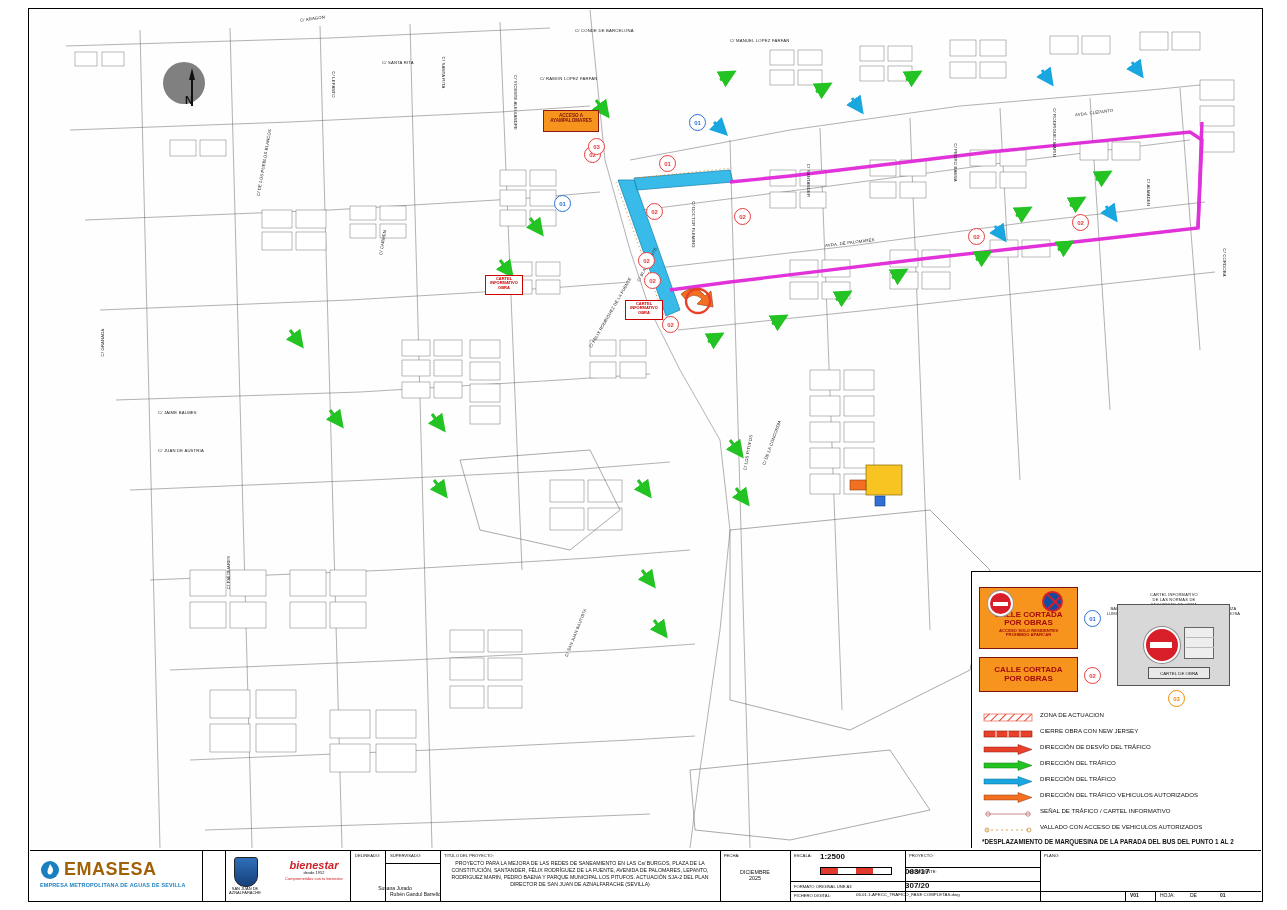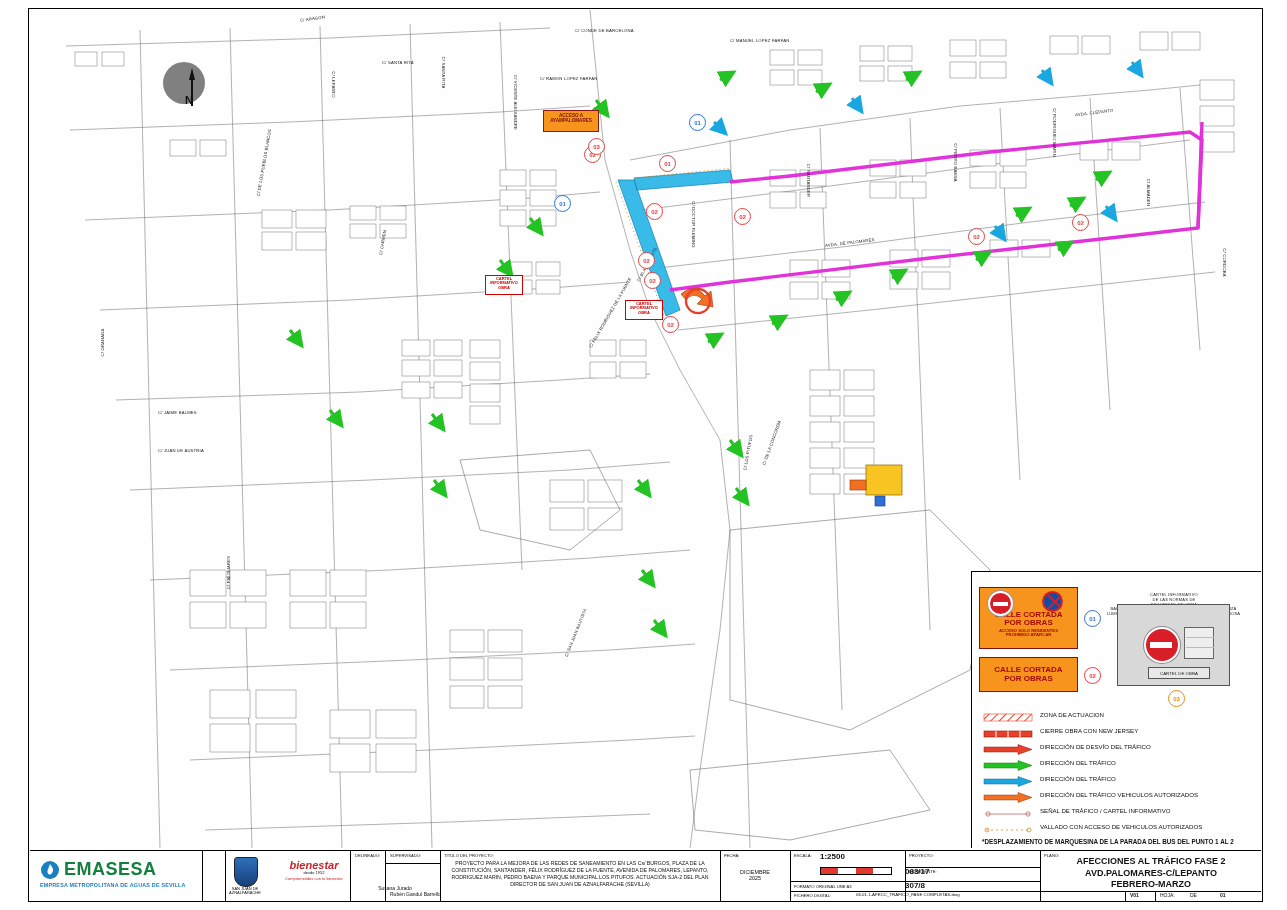--- a/index.html
+++ b/index.html
@@ -43,21 +43,21 @@
   .minirow{position:absolute;left:1px;width:28px;height:9px;border-bottom:1px solid #bbb;box-sizing:border-box;}
   .cartelobra{position:absolute;left:30px;top:62px;width:60px;height:10px;border:1px solid #555;background:#e9e9e9;font-size:4.4px;display:flex;align-items:center;justify-content:center;color:#222;}
   .legrow{position:absolute;left:10px;height:13px;display:flex;align-items:center;}
   .legsym{width:52px;height:11px;position:relative;margin-right:6px;}
   .legtxt{font-size:6.1px;color:#111;white-space:nowrap;}
   .note{position:absolute;left:10px;font-size:6.3px;font-weight:bold;color:#111;}
   
   .titleblock{position:absolute;left:30px;top:850px;width:1231px;height:50px;border-top:1.2px solid #000;box-sizing:border-box;background:#fff;}
   .tb-label{font-size:4.2px;color:#111;position:absolute;left:3px;top:2px;}
   .emasesa{position:absolute;left:10px;top:8px;}
-  .emText{font-size:18px;font-weight:bold;color:#15803d;letter-spacing:.5px;}
+  .emText{font-size:18px;font-weight:bold;color:#a16207;letter-spacing:.5px;}
   .emSub{font-size:5.4px;font-weight:bold;color:#1a7fc1;margin-top:2px;letter-spacing:.2px;}
   .shield{position:absolute;width:22px;height:28px;background:linear-gradient(#2f6fba,#16407a);border:1px solid #222;border-radius:3px 3px 11px 11px;}
   .tinyc{font-size:4px;color:#111;text-align:center;line-height:1.1;}
   .ull{font-size:11px;color:#cf2027;font-weight:bold;font-style:italic;}
   .projtext{font-size:5.2px;color:#111;text-align:center;line-height:1.35;}
   .bigright{font-size:9px;font-weight:bold;color:#111;text-align:center;line-height:1.3;}
   .midval{font-size:8px;font-weight:bold;color:#111;text-align:left;}
   .scalebar{position:absolute;width:70px;height:6px;border:.8px solid #000;background:linear-gradient(90deg,#e03a2f 0 25%,#fff 25% 50%,#e03a2f 50% 75%,#fff 75% 100%);}
   .vline{position:absolute;background:#000;width:1px;}
   .hline{position:absolute;background:#000;height:1px;}
@@ -527,26 +527,23 @@
 2025</div>
 
     <div class="tb-label" style="left:764px;top:2px;">ESCALA:</div>
     <div style="position:absolute;left:790px;top:1px;font-size:8px;font-weight:bold;color:#111;">1:2500</div>
     <div class="scalebar" style="left:790px;top:16px;"></div>
     <div class="tb-label" style="left:764px;top:33px;">FORMATO ORIGINAL UNE A3</div>
 
     <div class="tb-label" style="left:879px;top:2px;">PROYECTO:</div>
     <div class="midval" style="position:absolute;left:875px;top:16px;width:135px;">083/17</div>
     <div class="tb-label" style="left:879px;top:18px;">EXPEDIENTE:</div>
-    <div class="midval" style="position:absolute;left:875px;top:30px;width:135px;">307/8</div>
+    <div class="midval" style="position:absolute;left:875px;top:30px;width:135px;">307/20</div>
 
     <div class="tb-label" style="left:1014px;top:2px;">PLANO:</div>
-    <div class="bigright" style="position:absolute;left:1012px;top:5px;width:218px;white-space:pre-line;">AFECCIONES AL TRÁFICO FASE 2
-AVD.PALOMARES-C/LEPANTO
-FEBRERO-MARZO</div>
 
     <div class="tb-label" style="left:764px;top:42px;">FICHERO DIGITAL:</div>
     <div style="position:absolute;left:826px;top:41px;font-size:4.4px;color:#111;">06.01.1-AFECC_TRAFICO_FASE COMPLETAS.dwg</div>
     <div class="vline" style="left:1095px;top:40px;height:10px;"></div>
     <div style="position:absolute;left:1100px;top:41px;font-size:5px;font-weight:bold;color:#111;">V01</div>
     <div class="vline" style="left:1125px;top:40px;height:10px;"></div>
     <div style="position:absolute;left:1130px;top:41px;font-size:5px;color:#111;">HOJA:</div>
     <div style="position:absolute;left:1160px;top:41px;font-size:5px;color:#111;">DE</div>
     <div style="position:absolute;left:1190px;top:41px;font-size:5px;font-weight:bold;color:#111;">01</div>
   </div>

